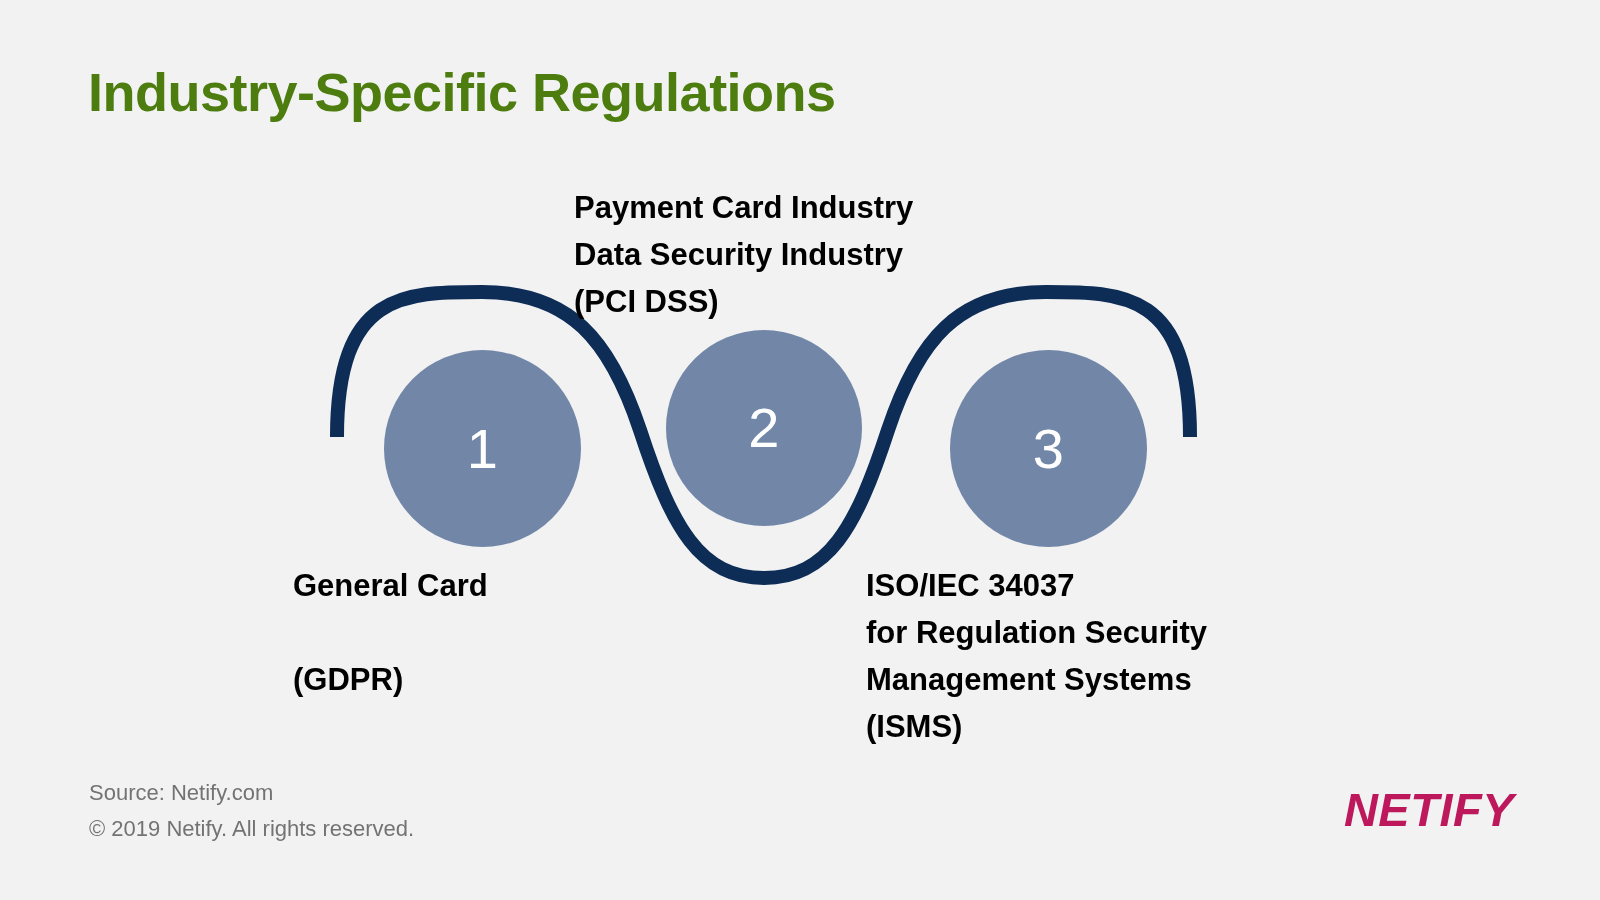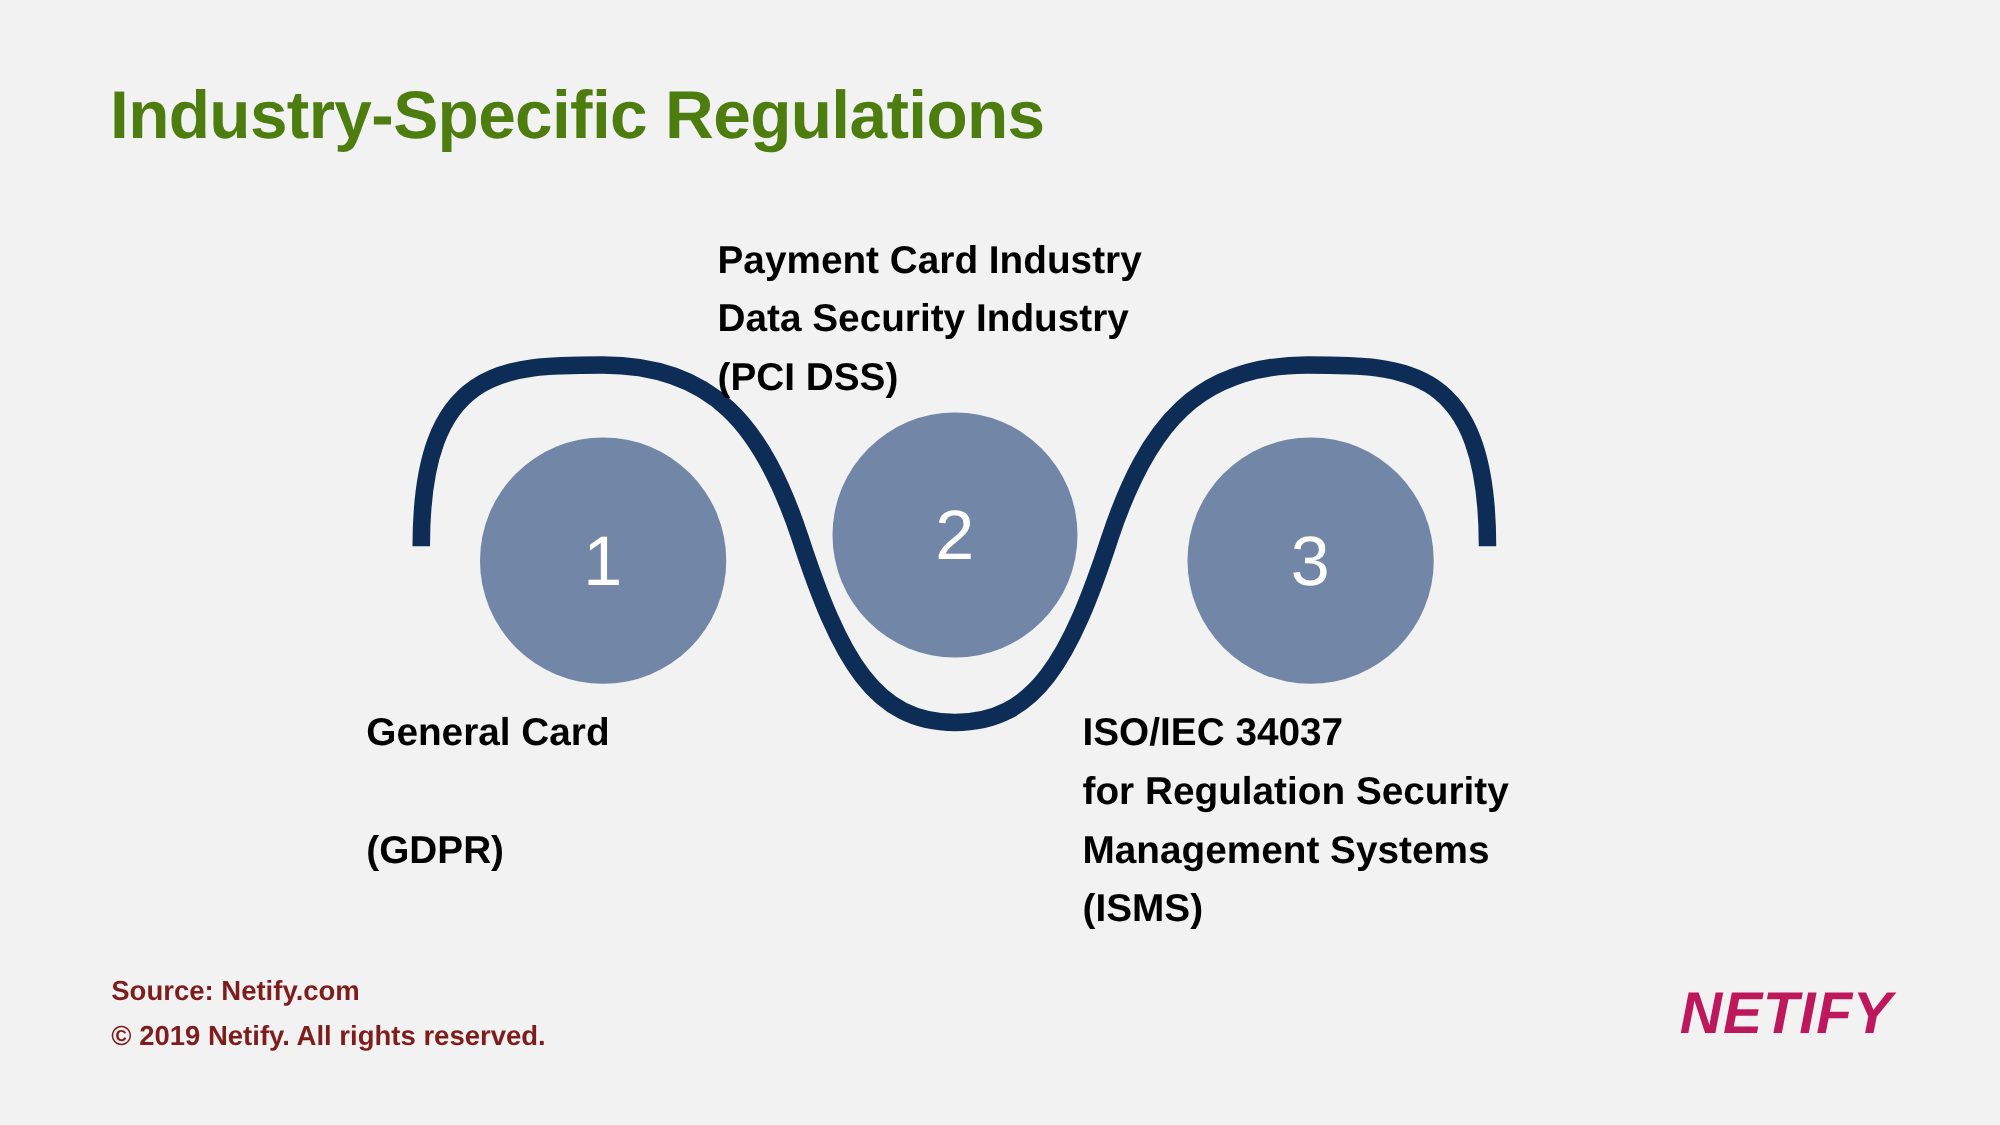--- a/index.html
+++ b/index.html
@@ -84,24 +84,24 @@
   }
   .caption-1 { left: 293px;  top: 562px; width: 380px; }
   .caption-2 { left: 574px;  top: 184px; width: 380px; }
   .caption-3 { left: 866px;  top: 562px; width: 402px; }
 
   
   .footer-source {
     position: absolute;
     left: 89px;
     top: 775px;
-    color: #7f1d1d;
+    color: #737373;
     font-size: 22px;
     line-height: 36px;
-    font-weight: 700;
+    font-weight: 400;
   }
   .footer-line { display: block; white-space: nowrap; }
 
   .brand-logo {
     position: absolute;
     right: 86px;
     top: 786px;
     color: #be185d;
     font-size: 47px;
     font-weight: 700;

